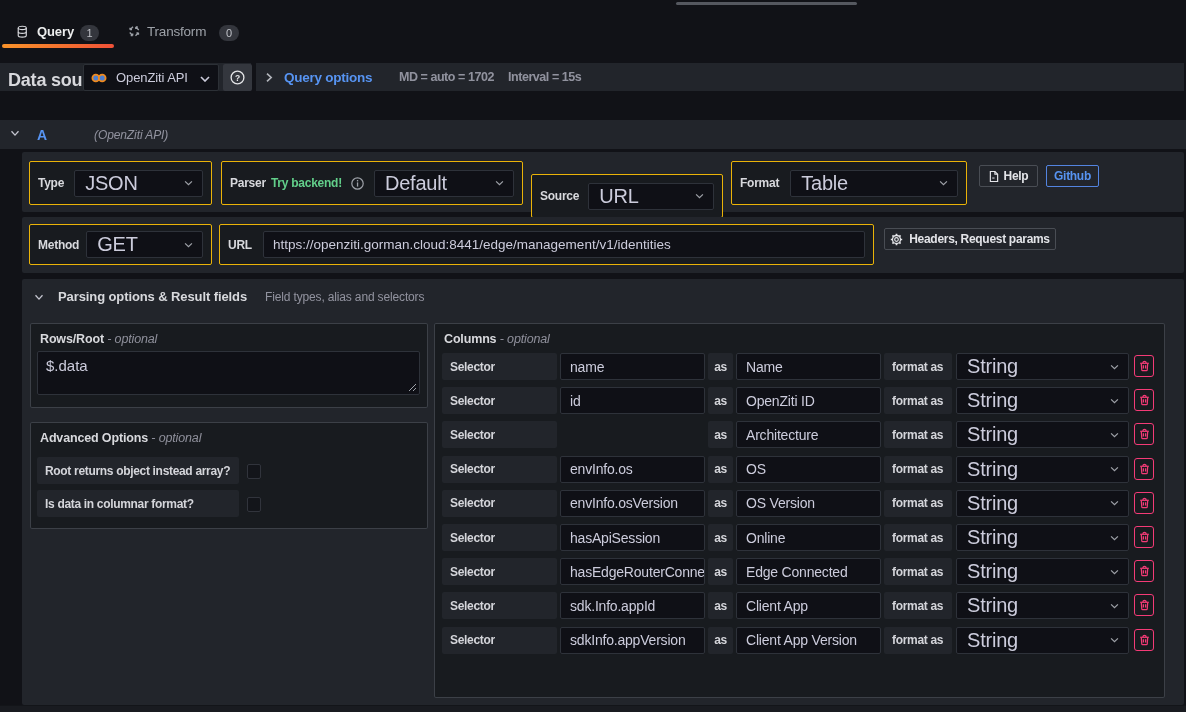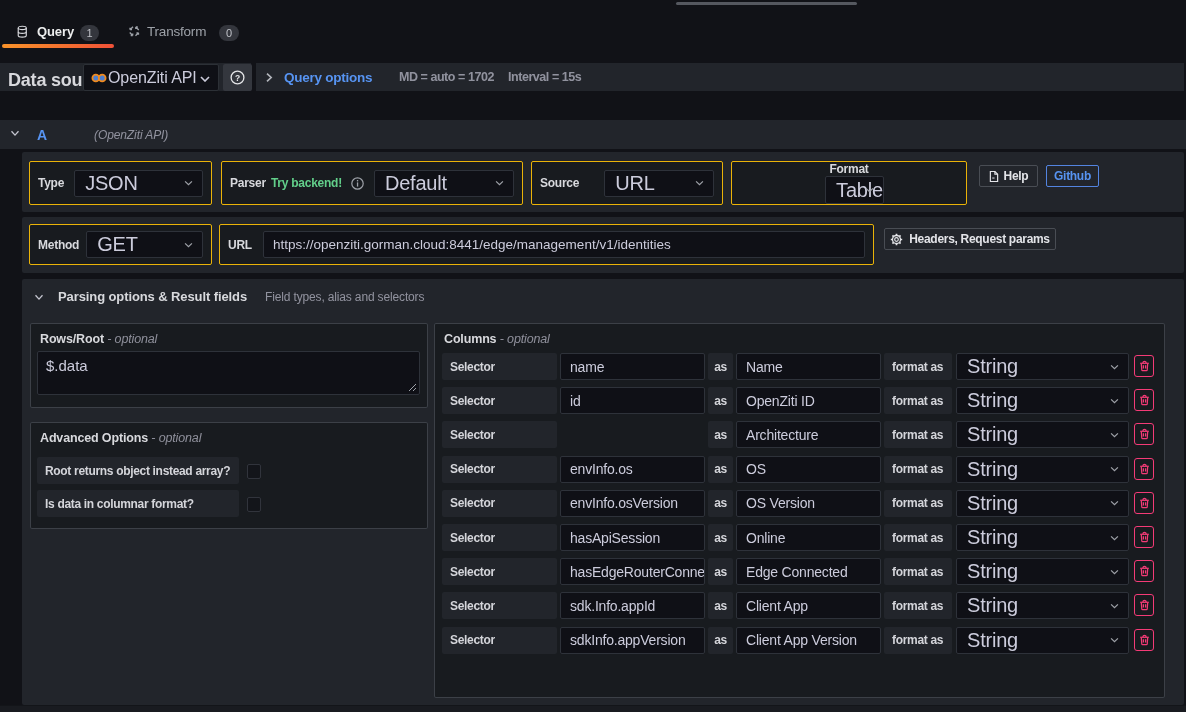--- a/index.html
+++ b/index.html
@@ -24,21 +24,21 @@
   .tabline { left:2px; top:43.5px; width:112px; height:4.5px; border-radius:2.5px;
              background:linear-gradient(90deg,#f9932a 0%,#f4702f 55%,#f05138 100%); }
 
   
   .tb-left { left:0; top:63px; width:251px; height:28px; background:#22252b; }
   .tb-right { left:256px; top:63px; width:928px; height:28px; background:#22252b; }
   .ds-label { left:8px; top:70px; font-size:18px; letter-spacing:-0.2px; font-weight:bold; color:#d8d9dd; }
   .picker { left:83px; top:64px; width:136px; height:27px; background:#0f1016;
             border:1px solid #2c3036; border-radius:2px; display:flex; align-items:center; }
   .picker svg { margin-left:7px; }
-  .picker .nm { margin-left:1px; font-size:16px; letter-spacing:-0.1px; color:#ccccdc; }
+  .picker .nm { margin-left:9px; font-size:13px; letter-spacing:-0.1px; color:#ccccdc; }
   .qbtn { left:223px; top:64px; width:29px; height:27px; background:#34373e; border-radius:2px;
           display:flex; align-items:center; justify-content:center; }
   .crumb { left:265px; top:71px; }
   .qopts { left:284px; top:70px; font-size:13.5px; letter-spacing:-0.25px; font-weight:bold; color:#5794f2; }
   .mdtxt { left:388px; top:70px; font-size:12.5px; letter-spacing:-0.45px; font-weight:bold; }
   .intv { left:497px; top:70px; font-size:12.5px; letter-spacing:-0.45px; font-weight:bold; }
 
   
   .qhead { left:0; top:120px; width:1186px; height:29px; background:#22252b; }
   .qh-chev { left:10px; top:130px; }
@@ -58,22 +58,22 @@
          border-radius:2px; display:flex; align-items:center; color:#ccccdc; font-size:20px;
          letter-spacing:-0.2px; padding-left:10px; }
   .sel .chev { position:absolute; right:9px; top:50%; margin-top:-3px; }
   .inp { height:27px; background:#0f1016; border:1px solid #2e323a; border-radius:2px;
          display:flex; align-items:center; color:#ccccdc; font-size:14px; letter-spacing:-0.2px; padding-left:9px;
          white-space:nowrap; overflow:hidden; }
 
   
   .bx-type   { left:7px;  top:9px; width:183px; height:44px; }
   .bx-parser { left:199px; top:9px; width:302px; height:44px;text-align:right; }
-  .bx-source { left:509px; top:9px; width:192px; height:44px;gap:16px; }
-  .bx-format { left:709px; top:9px; width:236px; height:44px;flex-direction:column; }
+  .bx-source { left:509px; top:22px; width:192px; height:44px; }
+  .bx-format { left:709px; top:9px; width:236px; height:44px; }
   .green { color:#62cf8a; font-size:12px; letter-spacing:-0.25px; font-weight:bold; white-space:nowrap; }
   .btn { position:absolute; height:22px; border:1px solid #494d54; border-radius:2px;
          display:flex; align-items:center; justify-content:center; font-size:12px; letter-spacing:-0.3px;
          font-weight:bold; color:#e3e4e8; background:transparent; white-space:nowrap; }
   .b-help { left:957px; top:13px; width:59px; }
   .b-github { left:1024px; top:13px; width:53px; color:#5794f2; border-color:#5384e0; }
 
   
   .bx-method { left:7px; top:7px; width:183px; height:41px; }
   .bx-url { left:197px; top:7px; width:655px; height:41px; }

